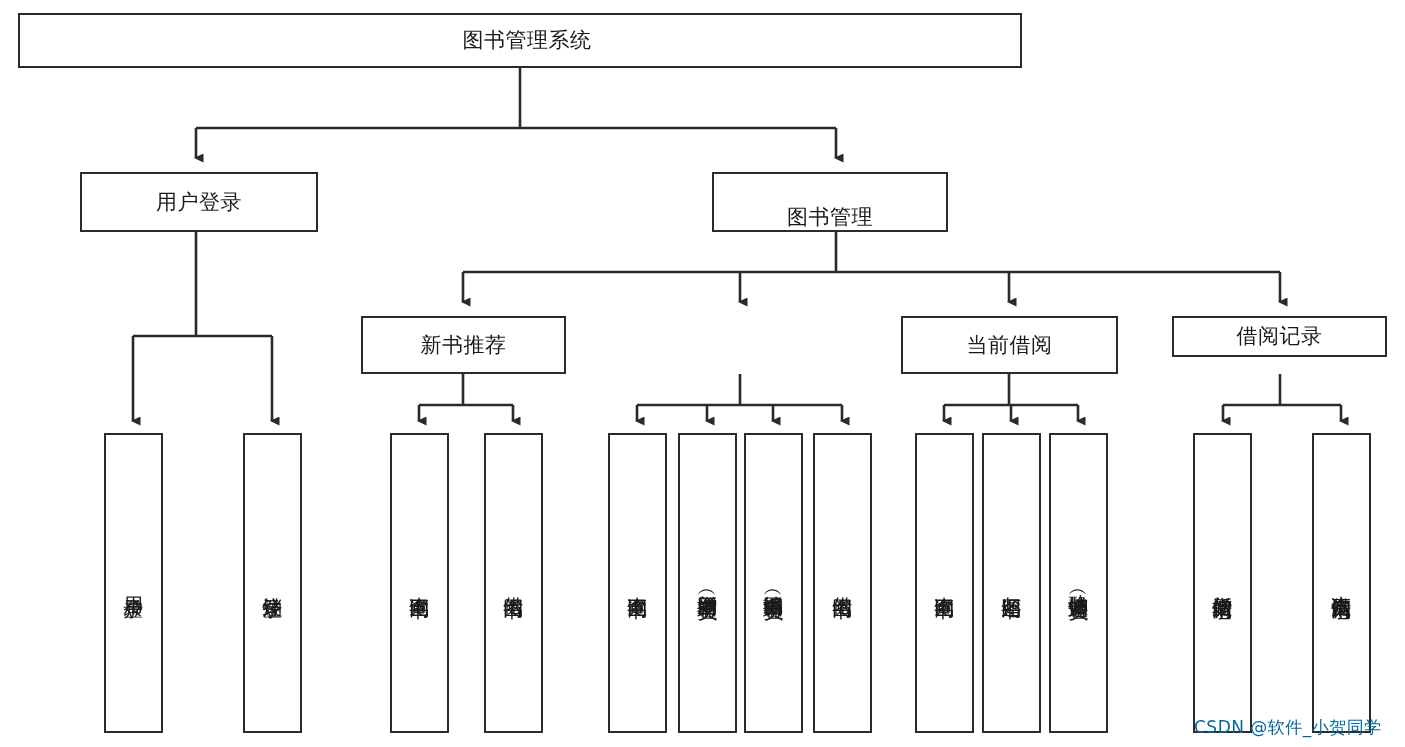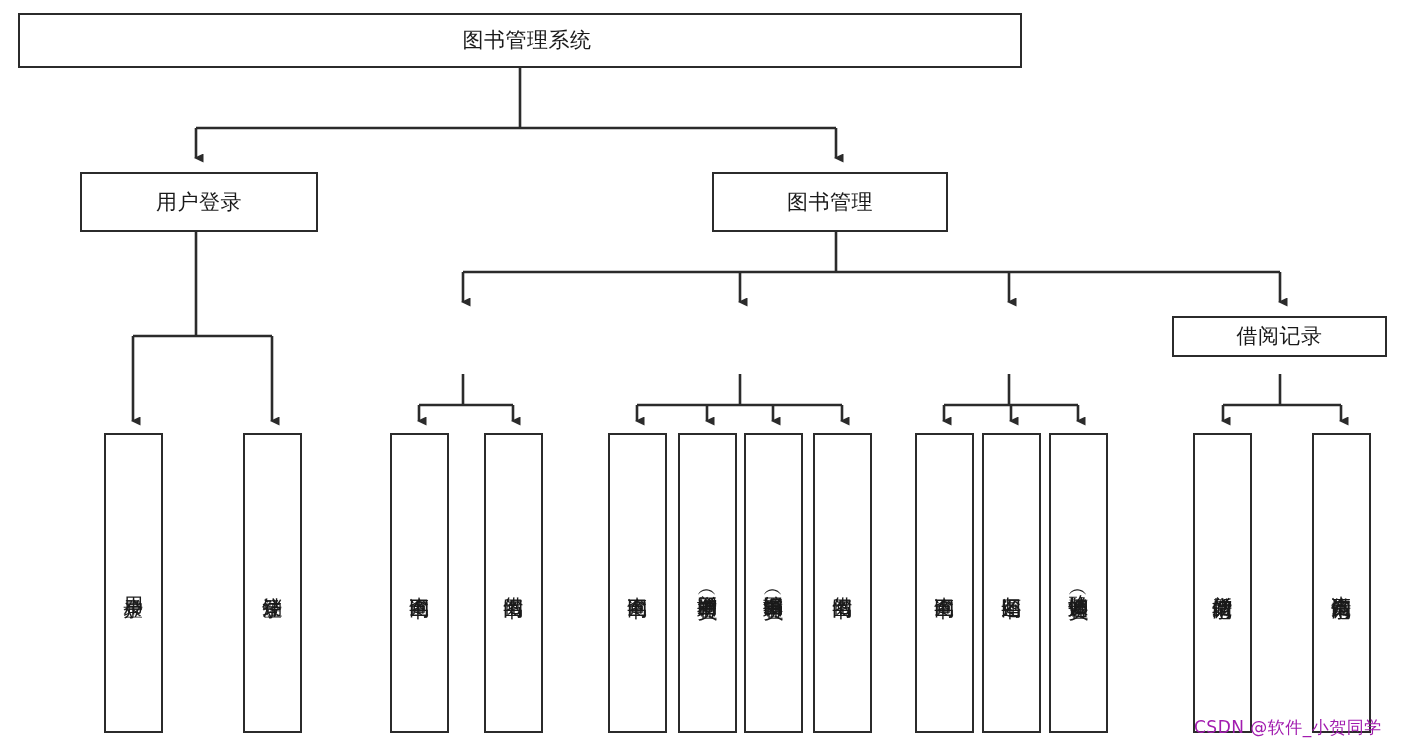--- a/index.html
+++ b/index.html
@@ -55,21 +55,21 @@
     text-orientation: upright;
     font-size: 20px;
     line-height: 1.22;
     letter-spacing: 1px;
     white-space: nowrap;
     max-height: 100%;
   }
   .watermark {
     position: absolute;
     font-size: 17px;
-    color: #a21caf;
+    color: #0369a1;
     white-space: nowrap;
     letter-spacing: 0.5px;
   }
 </style>
 </head>
 <body>
 
 <div id="canvas">
 
   <svg class="wires" viewBox="0 0 1405 747">
@@ -122,24 +122,30 @@
     </g>
   </svg>
 
   <div class="node root" style="left:18px; top:13px; width:1004px; height:55px;">
     <span class="node-label">图书管理系统</span>
   </div>
 
   <div class="node" style="left:80px; top:172px; width:238px; height:60px;">
     <span class="node-label">用户登录</span>
   </div>
-  <div class="node" style="left:712px; top:172px; width:236px; height:60px;">
+  <div class="node" style="left:712px; top:172px; width:236px; height:60px;align-items:flex-end;">
     <span class="node-label">图书管理</span>
   </div>
 
+  <div class="node" style="left:361px; top:316px; width:205px; height:58px;">
+    <span class="node-label">新书推荐</span>
+  </div>
+  <div class="node" style="left:901px; top:316px; width:217px; height:58px;">
+    <span class="node-label">当前借阅</span>
+  </div>
   <div class="node" style="left:1172px; top:316px; width:215px; height:41px;">
     <span class="node-label">借阅记录</span>
   </div>
 
   <div class="node leaf" style="left:104px; top:433px; width:59px; height:300px;">
     <span class="node-label">用户登录</span>
   </div>
   <div class="node leaf" style="left:243px; top:433px; width:59px; height:300px;">
     <span class="node-label">注销登录</span>
   </div>

